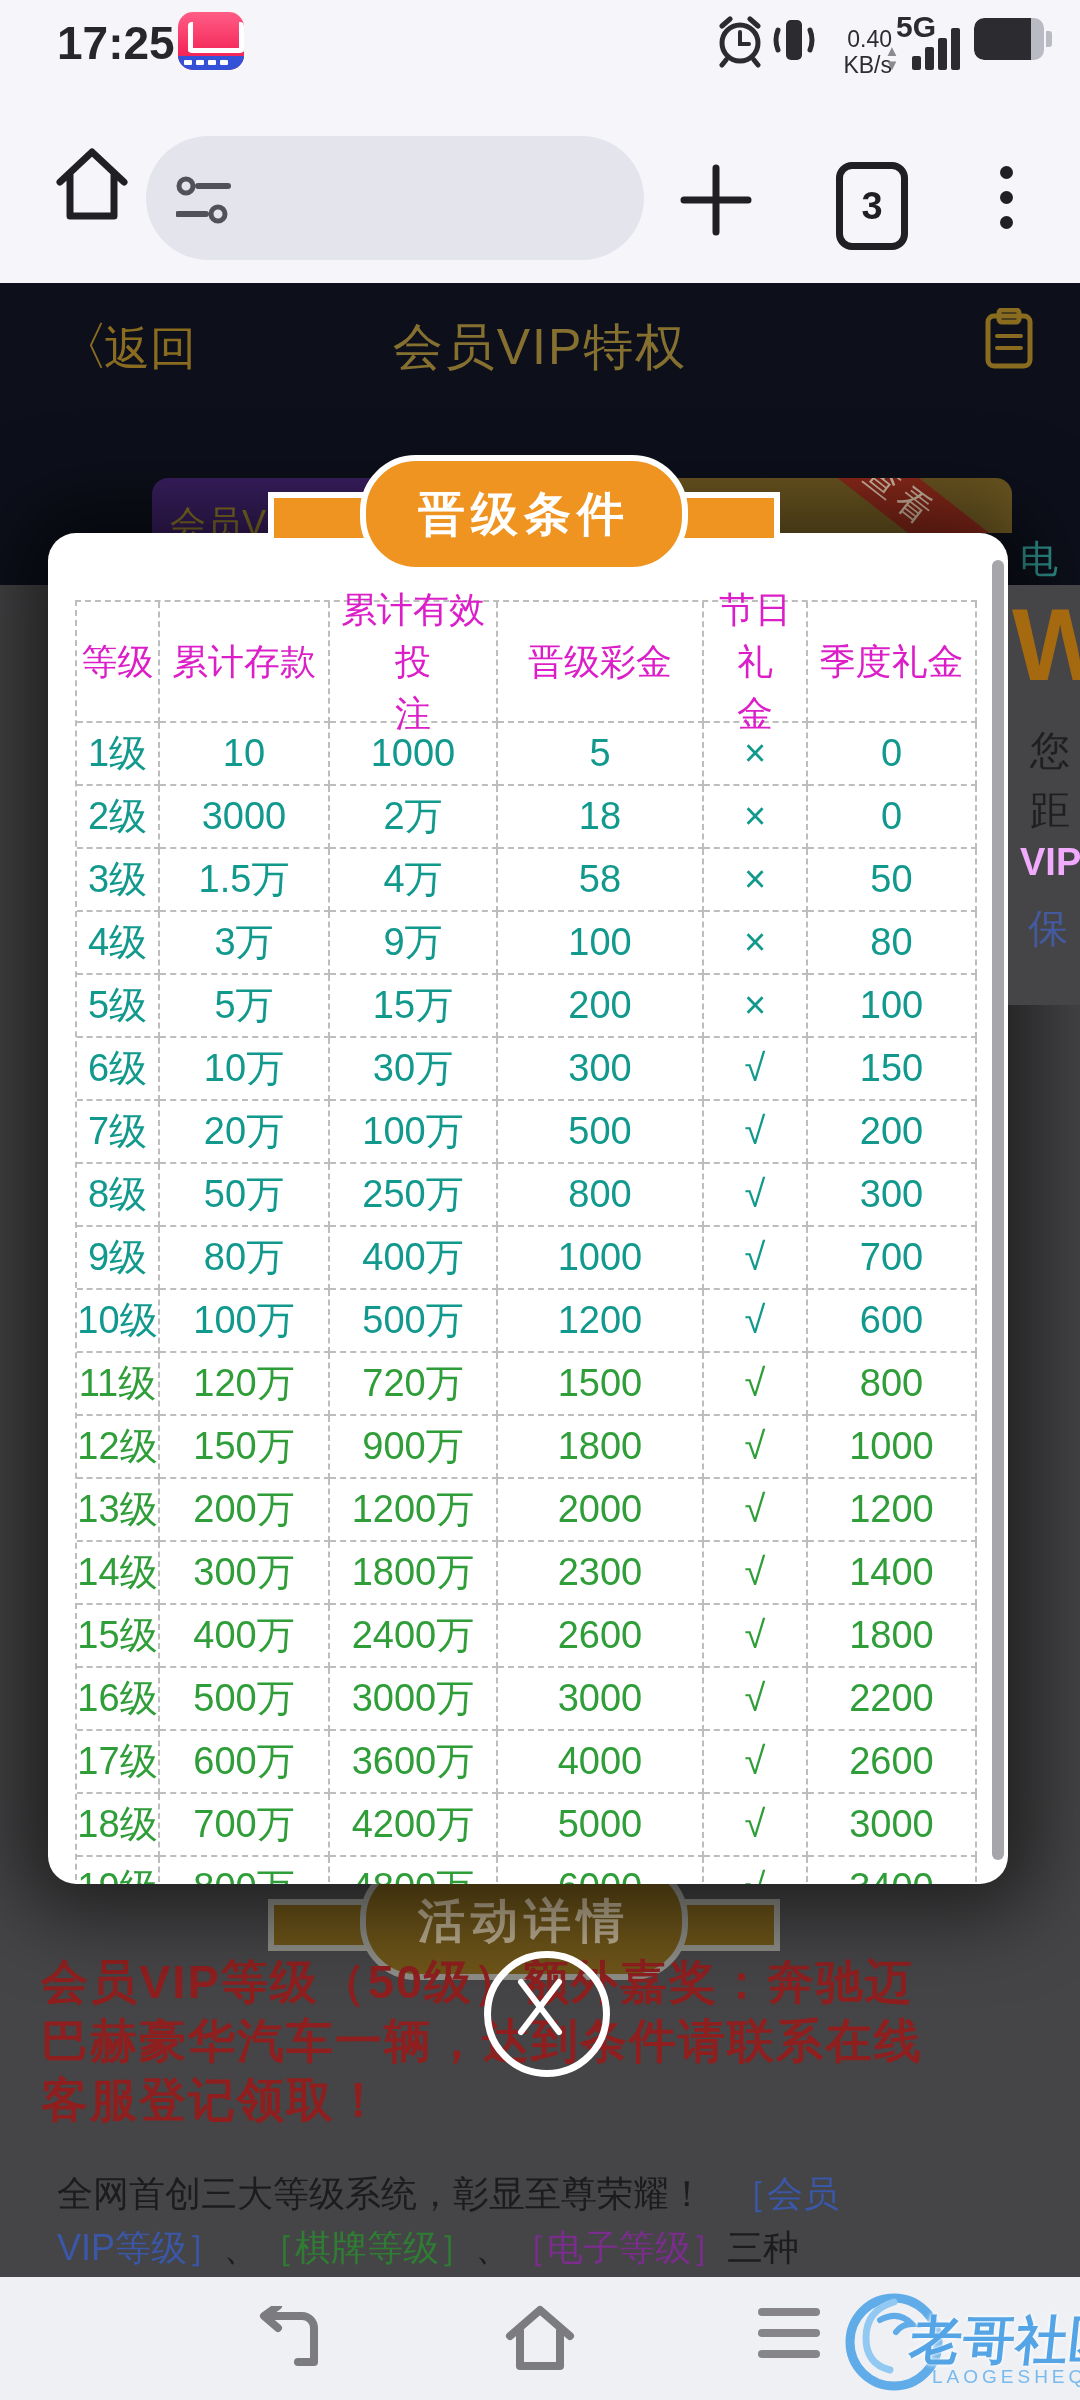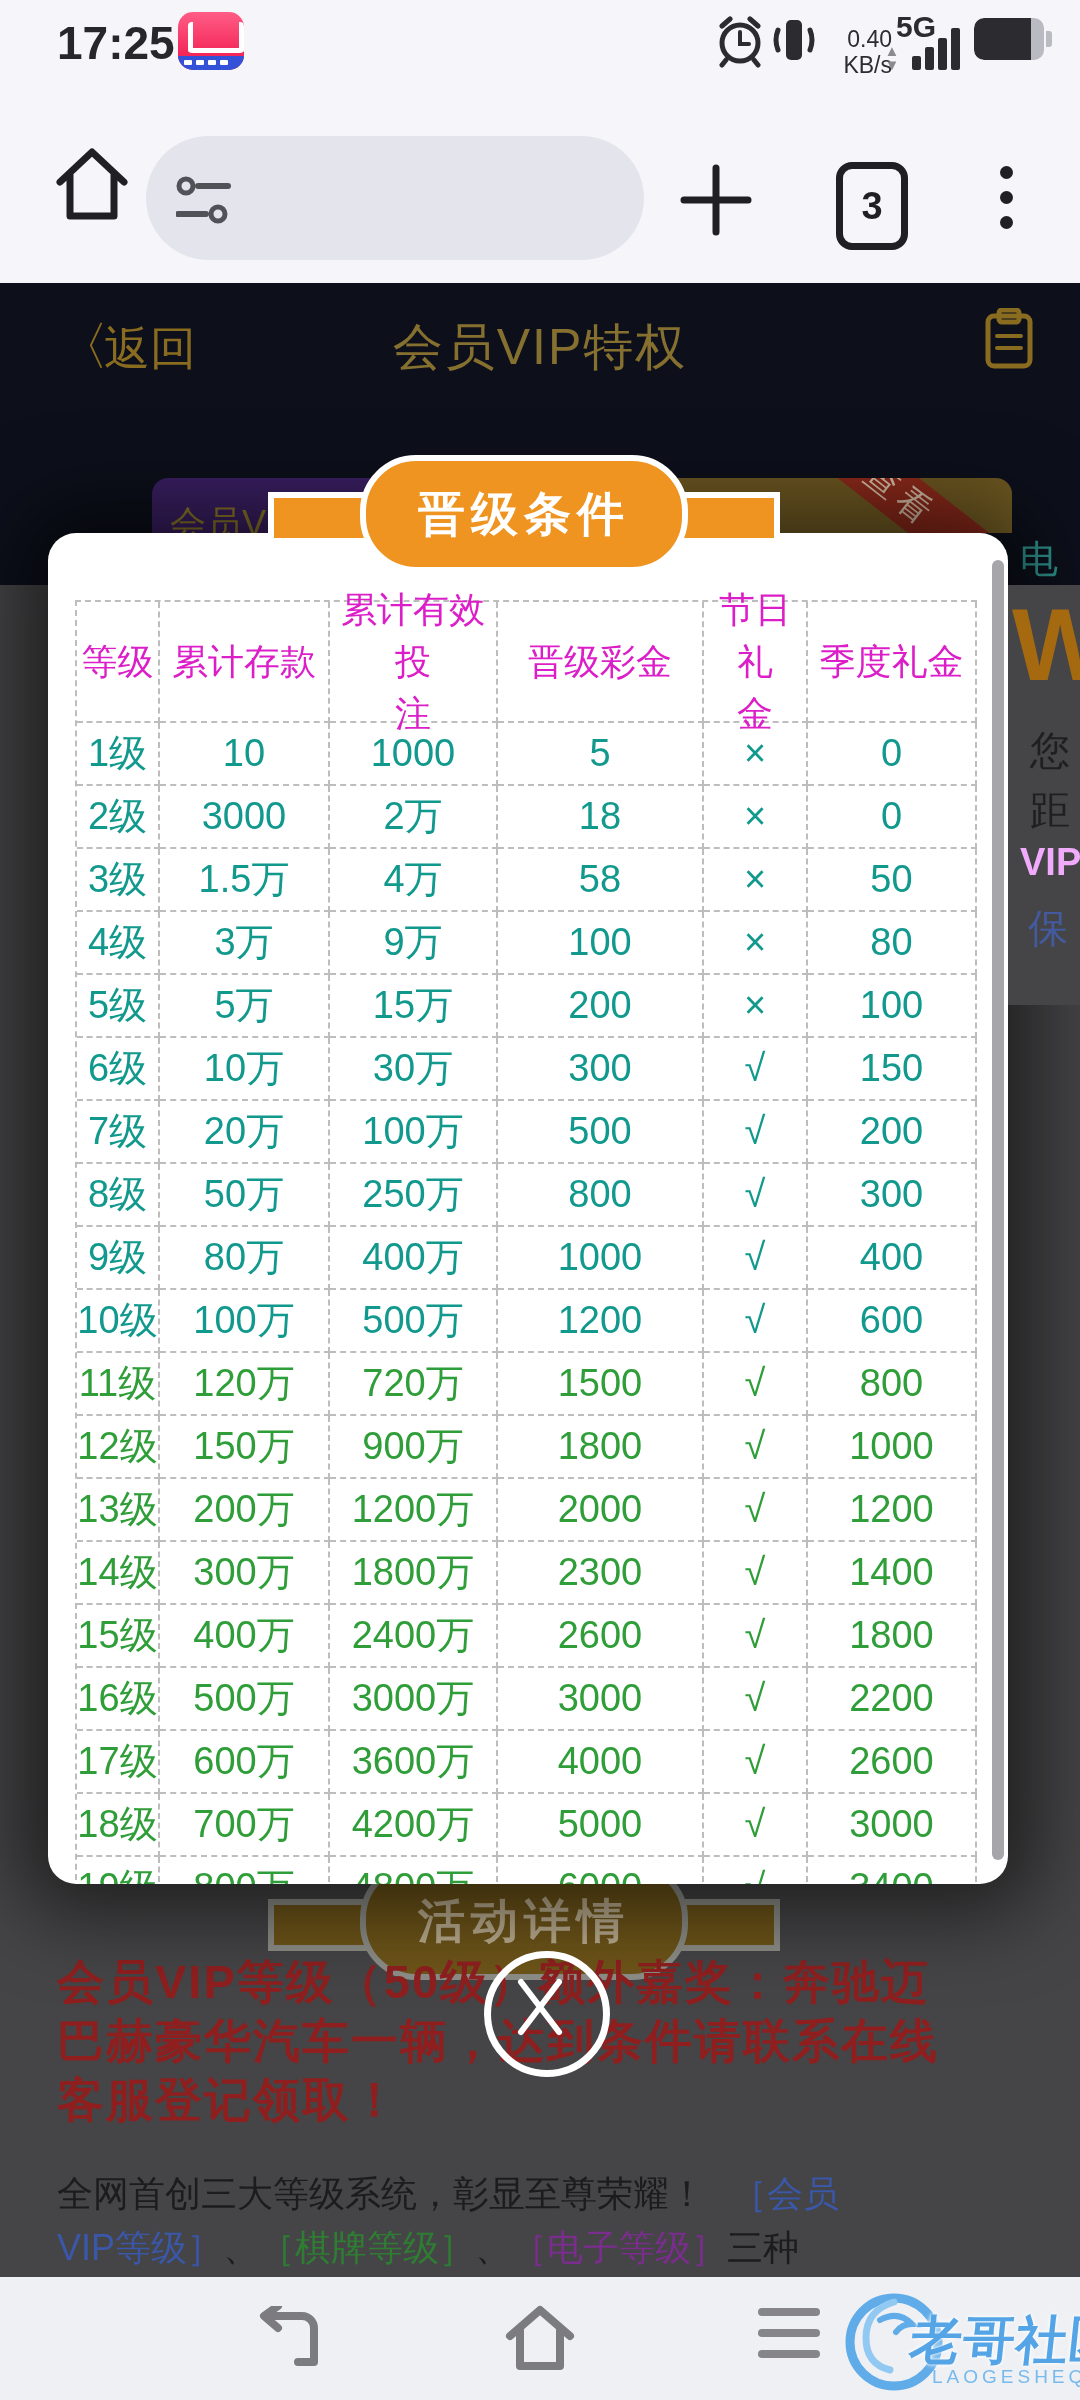--- a/index.html
+++ b/index.html
@@ -88,21 +88,21 @@
 
   
   .dim-wing{height:40px;background:#6e5519;border:6px solid #8e8e88;z-index:5;}
   .dim-wing.l{left:268px;top:1899px;width:130px;}
   .dim-wing.r{left:638px;top:1899px;width:130px;}
   .dim-pill{left:360px;top:1862px;width:316px;height:106px;border-radius:56px;background:#6e5519;border:6px solid #8e8e88;
             z-index:5;display:flex;align-items:center;justify-content:center;
             font-size:47px;font-weight:700;color:#bcae90;letter-spacing:6px;}
 
   
-  .notice{left:57px;top:1952px;width:980px;z-index:6;font-size:47px;font-weight:700;
+  .notice{left:41px;top:1952px;width:980px;z-index:6;font-size:47px;font-weight:700;
           line-height:59px;color:#8f1f1f;letter-spacing:2px;}
 
   
   .close-btn{left:484px;top:1951px;width:112px;height:112px;border:7px solid #fff;border-radius:50%;z-index:40;}
 
   
   .footer1{left:57px;top:2166px;width:990px;font-size:36px;line-height:56px;z-index:7;white-space:nowrap;}
   .footer1 .dark{color:#1c1c1e;} .footer1 .blue{color:#3a57a8;margin-left:26px;}
   .footer2{left:57px;top:2224px;width:990px;height:53px;overflow:hidden;font-size:36px;z-index:7;white-space:nowrap;}
   .seg-blue{color:#3a57a8;} .seg-dark{color:#1c1c1e;} .seg-green{color:#2e7d32;} .seg-purple{color:#7b2d8e;}
@@ -267,21 +267,21 @@
         <div class="td teal">50万</div>
         <div class="td teal">250万</div>
         <div class="td teal">800</div>
         <div class="td teal">√</div>
         <div class="td teal">300</div>
         <div class="td teal">9级</div>
         <div class="td teal">80万</div>
         <div class="td teal">400万</div>
         <div class="td teal">1000</div>
         <div class="td teal">√</div>
-        <div class="td teal">400</div>
+        <div class="td teal">700</div>
         <div class="td teal">10级</div>
         <div class="td teal">100万</div>
         <div class="td teal">500万</div>
         <div class="td teal">1200</div>
         <div class="td teal">√</div>
         <div class="td teal">600</div>
         <div class="td green">11级</div>
         <div class="td green">120万</div>
         <div class="td green">720万</div>
         <div class="td green">1500</div>

